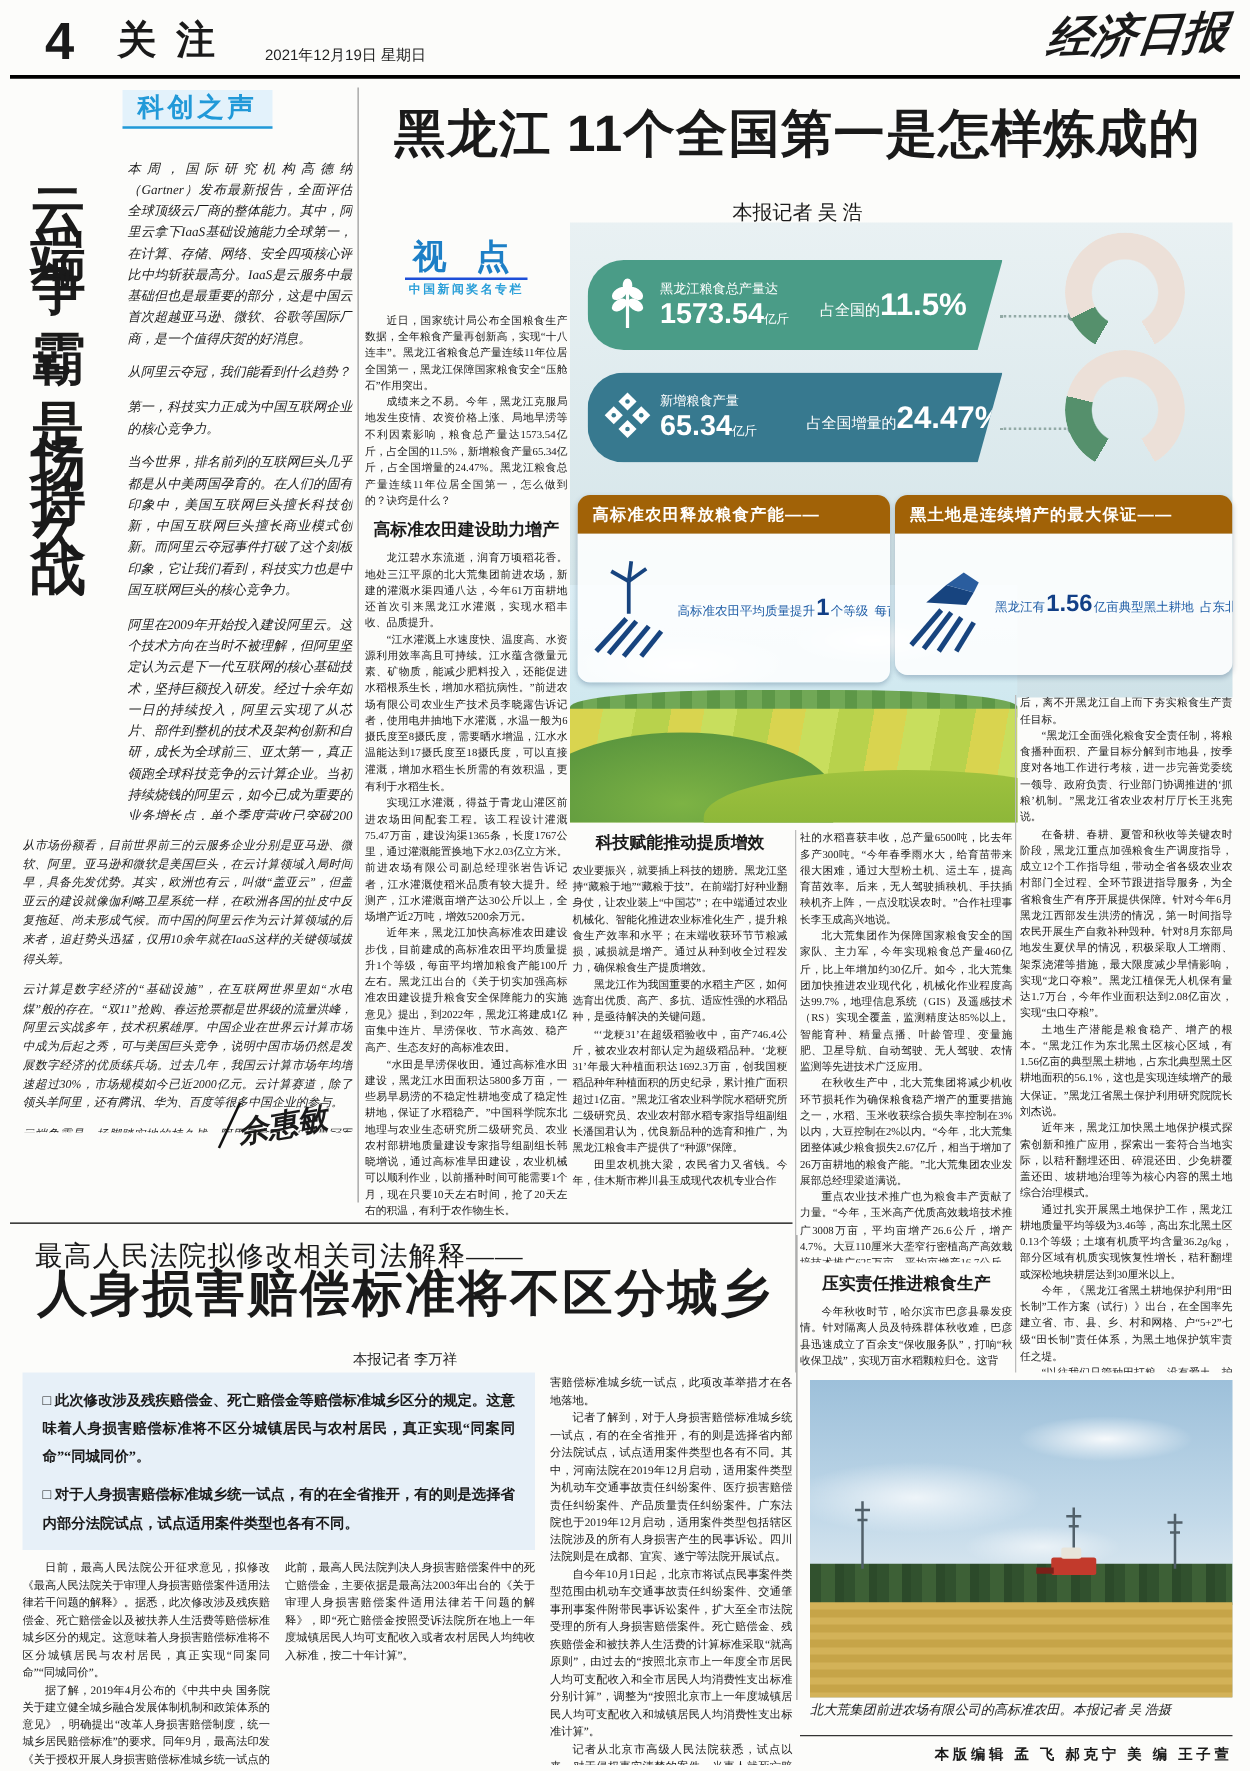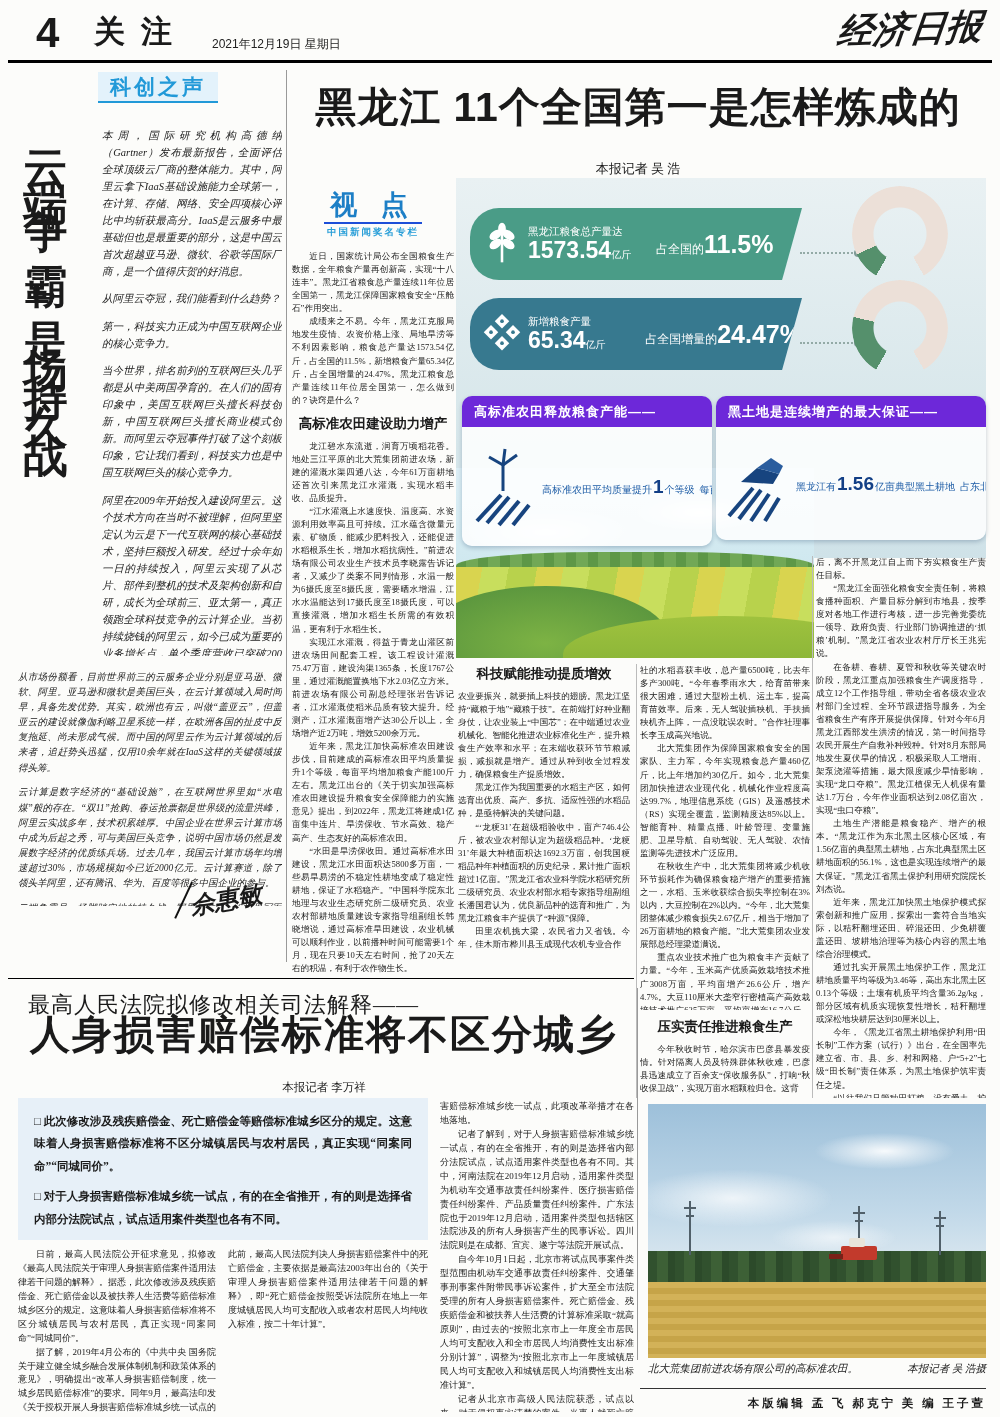--- a/index.html
+++ b/index.html
@@ -23,21 +23,21 @@
              font:italic 10.5px/1.62 "Liberation Serif",serif;text-align:justify;}
   .sci-body2{left:18px;top:660px;width:264px;height:246px;overflow:hidden;
              font:italic 9.5px/1.6 "Liberation Serif",serif;text-align:justify;}
   .sci-sign{left:190px;top:888px;font:italic 700 24px/1 "DejaVu Serif",serif;transform:rotate(-10deg);}
   .sci-sign:before{content:"";position:absolute;left:-26px;top:4px;width:40px;height:1.5px;background:#111;transform:rotate(-55deg);}
   .vrule1{left:286px;top:70px;width:1px;height:892px;background:#999;}
 
   
   .main-headline{left:290px;top:84px;width:696px;text-align:center;
                  font:900 41px/1.15 "Liberation Sans","DejaVu Sans",sans-serif;letter-spacing:1px;}
-  .main-byline{left:290px;top:160px;width:696px;text-align:center;font-size:13px;}
+  .main-byline{left:290px;top:160px;width:696px;text-align:center;font-size:16px;}
   .viewpoint{left:298px;top:192px;width:150px;text-align:center;}
   .vp-logo{font:900 27px/1 "Liberation Sans","DejaVu Sans",sans-serif;color:#1d7fc6;letter-spacing:8px;
            border-bottom:2px solid #1d4ed8;display:inline-block;padding:0 6px 3px;}
   .vp-tagline{font:700 9.5px/1.6 "Liberation Sans","DejaVu Sans",sans-serif;color:#2a9fd8;letter-spacing:2px;}
 
   .newscol{font-size:8.6px;line-height:1.52;text-align:justify;overflow:hidden;}
   .newscol p.para{margin:0;text-indent:2em;}
   .cont p.para:first-child{text-indent:0;}
   .subhead{font:700 13.5px/1.25 "Liberation Sans","DejaVu Sans",sans-serif;text-align:center;
            margin:9px 0 7px;text-indent:0;}
@@ -83,21 +83,21 @@
   .conn2{left:800px;top:342px;width:56px;}
   .gauge{border-radius:50%;
          -webkit-mask:radial-gradient(circle at 50% 50%,transparent 0 26px,#000 27px);
          mask:radial-gradient(circle at 50% 50%,transparent 0 26px,#000 27px);}
   .gauge1{left:852px;top:186px;width:96px;height:96px;}
   .gauge2{left:852px;top:280px;width:96px;height:96px;}
 
   .panel{border-radius:10px;overflow:hidden;box-shadow:0 2px 4px rgba(20,50,90,.25);}
   .panel1{left:462px;top:396px;width:250px;height:150px;}
   .panel2{left:716px;top:396px;width:270px;height:144px;}
-  .panel-title{background:#6d28d9;color:#fff;font:700 13px/1 "Liberation Sans","DejaVu Sans",sans-serif;
+  .panel-title{background:#a16207;color:#fff;font:700 13px/1 "Liberation Sans","DejaVu Sans",sans-serif;
                padding:9px 12px;letter-spacing:1px;}
   .panel-body{background:rgba(255,255,255,.86);display:flex;align-items:center;gap:8px;padding:8px 10px;height:calc(100% - 31px);box-sizing:border-box;}
   .panel-icon{width:62px;height:80px;flex:none;}
   .panel-items{flex:1;display:flex;gap:5px;}
   .ig-item{font:10px/1.25 "Liberation Sans","DejaVu Sans",sans-serif;color:#1e5da6;white-space:nowrap;}
   .ig-big{font:900 19px/1 "Liberation Sans","DejaVu Sans",sans-serif;color:#123f86;padding:0 1px;}
 
   
   .hrule-bottom{left:8px;top:978px;width:626px;height:1px;background:#000;}
   .vrule2{left:637px;top:988px;width:1px;height:372px;background:#999;}
@@ -124,21 +124,21 @@
   .photo .trees{position:absolute;left:0;top:58%;width:100%;height:13%;
       background:repeating-linear-gradient(90deg,#31512e 0 9px,#3d6036 9px 20px,#2c4a2a 20px 27px);}
   .photo .field{position:absolute;left:0;top:70%;width:100%;height:30%;
       background:repeating-linear-gradient(180deg,#d3b258 0 6px,#c6a448 6px 12px),linear-gradient(#d3b258,#bf9c40);}
   .photo .tower{position:absolute;width:2px;background:#51606a;}
   .photo .tower:before{content:"";position:absolute;left:-5px;top:6px;width:12px;height:2px;background:#51606a;}
   .photo .tower:after{content:"";position:absolute;left:-3px;top:14px;width:8px;height:2px;background:#51606a;}
   .harvester{position:absolute;left:57%;top:56%;width:36px;height:14px;background:#c23a2c;border-radius:2px;}
   .harvester:before{content:"";position:absolute;left:8px;top:-8px;width:16px;height:9px;background:#e8e4da;border-radius:2px;}
   .harvester:after{content:"";position:absolute;left:-12px;top:8px;width:14px;height:5px;background:#7a2018;}
-  .photo-caption-row{left:648px;top:1362px;width:338px;display:flex;justify-content:space-between;
+  .photo-caption-row{left:648px;top:1362px;width:338px;display:flex;justify-content:flex-start;
                      font:italic 10.5px/1.4 "Liberation Serif",serif;}
   .footer-rule{left:640px;top:1388px;width:346px;height:1px;background:#333;}
   .footer-credits{left:640px;top:1396px;width:346px;text-align:right;font-size:11.5px;letter-spacing:3px;font-weight:bold;}
 
   
   .wicon{display:block;width:100%;height:100%;}
 </style>
 </head>
 <body>
 
@@ -175,21 +175,21 @@
   </div>
 
   <div class="abs newscol col-mid">
     <div>
         <p class="para">近日，国家统计局公布全国粮食生产数据，全年粮食产量再创新高，实现“十八连丰”。黑龙江省粮食总产量连续11年位居全国第一，黑龙江保障国家粮食安全“压舱石”作用突出。</p>
         <p class="para">成绩来之不易。今年，黑龙江克服局地发生疫情、农资价格上涨、局地旱涝等不利因素影响，粮食总产量达1573.54亿斤，占全国的11.5%，新增粮食产量65.34亿斤，占全国增量的24.47%。黑龙江粮食总产量连续11年位居全国第一，怎么做到的？诀窍是什么？</p>
       </div>
     <div class="subhead">高标准农田建设助力增产</div>
     <div>
         <p class="para">龙江碧水东流逝，润育万顷稻花香。地处三江平原的北大荒集团前进农场，新建的灌溉水渠四通八达，今年61万亩耕地还首次引来黑龙江水灌溉，实现水稻丰收、品质提升。</p>
-        <p class="para">“江水灌溉上水速度快、温度高、水资源利用效率高且可持续。江水蕴含微量元素、矿物质，能减少肥料投入，还能促进水稻根系生长，增加水稻抗病性。”前进农场有限公司农业生产技术员李晓露告诉记者，又减少了类案不同判情形，水温一般为6摄氏度至8摄氏度，需要晒水增温，江水水温能达到17摄氏度至18摄氏度，可以直接灌溉，增加水稻生长所需的有效积温，更有利于水稻生长。</p>
+        <p class="para">“江水灌溉上水速度快、温度高、水资源利用效率高且可持续。江水蕴含微量元素、矿物质，能减少肥料投入，还能促进水稻根系生长，增加水稻抗病性。”前进农场有限公司农业生产技术员李晓露告诉记者，使用电井抽地下水灌溉，水温一般为6摄氏度至8摄氏度，需要晒水增温，江水水温能达到17摄氏度至18摄氏度，可以直接灌溉，增加水稻生长所需的有效积温，更有利于水稻生长。</p>
         <p class="para">实现江水灌溉，得益于青龙山灌区前进农场田间配套工程。该工程设计灌溉75.47万亩，建设沟渠1365条，长度1767公里，通过灌溉能置换地下水2.03亿立方米。前进农场有限公司副总经理张岩告诉记者，江水灌溉使稻米品质有较大提升。经测产，江水灌溉亩增产达30公斤以上，全场增产近2万吨，增效5200余万元。</p>
         <p class="para">近年来，黑龙江加快高标准农田建设步伐，目前建成的高标准农田平均质量提升1个等级，每亩平均增加粮食产能100斤左右。黑龙江出台的《关于切实加强高标准农田建设提升粮食安全保障能力的实施意见》提出，到2022年，黑龙江将建成1亿亩集中连片、旱涝保收、节水高效、稳产高产、生态友好的高标准农田。</p>
         <p class="para">“水田是旱涝保收田。通过高标准水田建设，黑龙江水田面积达5800多万亩，一些易旱易涝的不稳定性耕地变成了稳定性耕地，保证了水稻稳产。”中国科学院东北地理与农业生态研究所二级研究员、农业农村部耕地质量建设专家指导组副组长韩晓增说，通过高标准旱田建设，农业机械可以顺利作业，以前播种时间可能需要1个月，现在只要10天左右时间，抢了20天左右的积温，有利于农作物生长。</p>
       </div>
   </div>
 
   <div class="abs ig-bg"></div>
   <div class="abs illus">
     <div class="sky"></div>
     <div class="treeline"></div>

